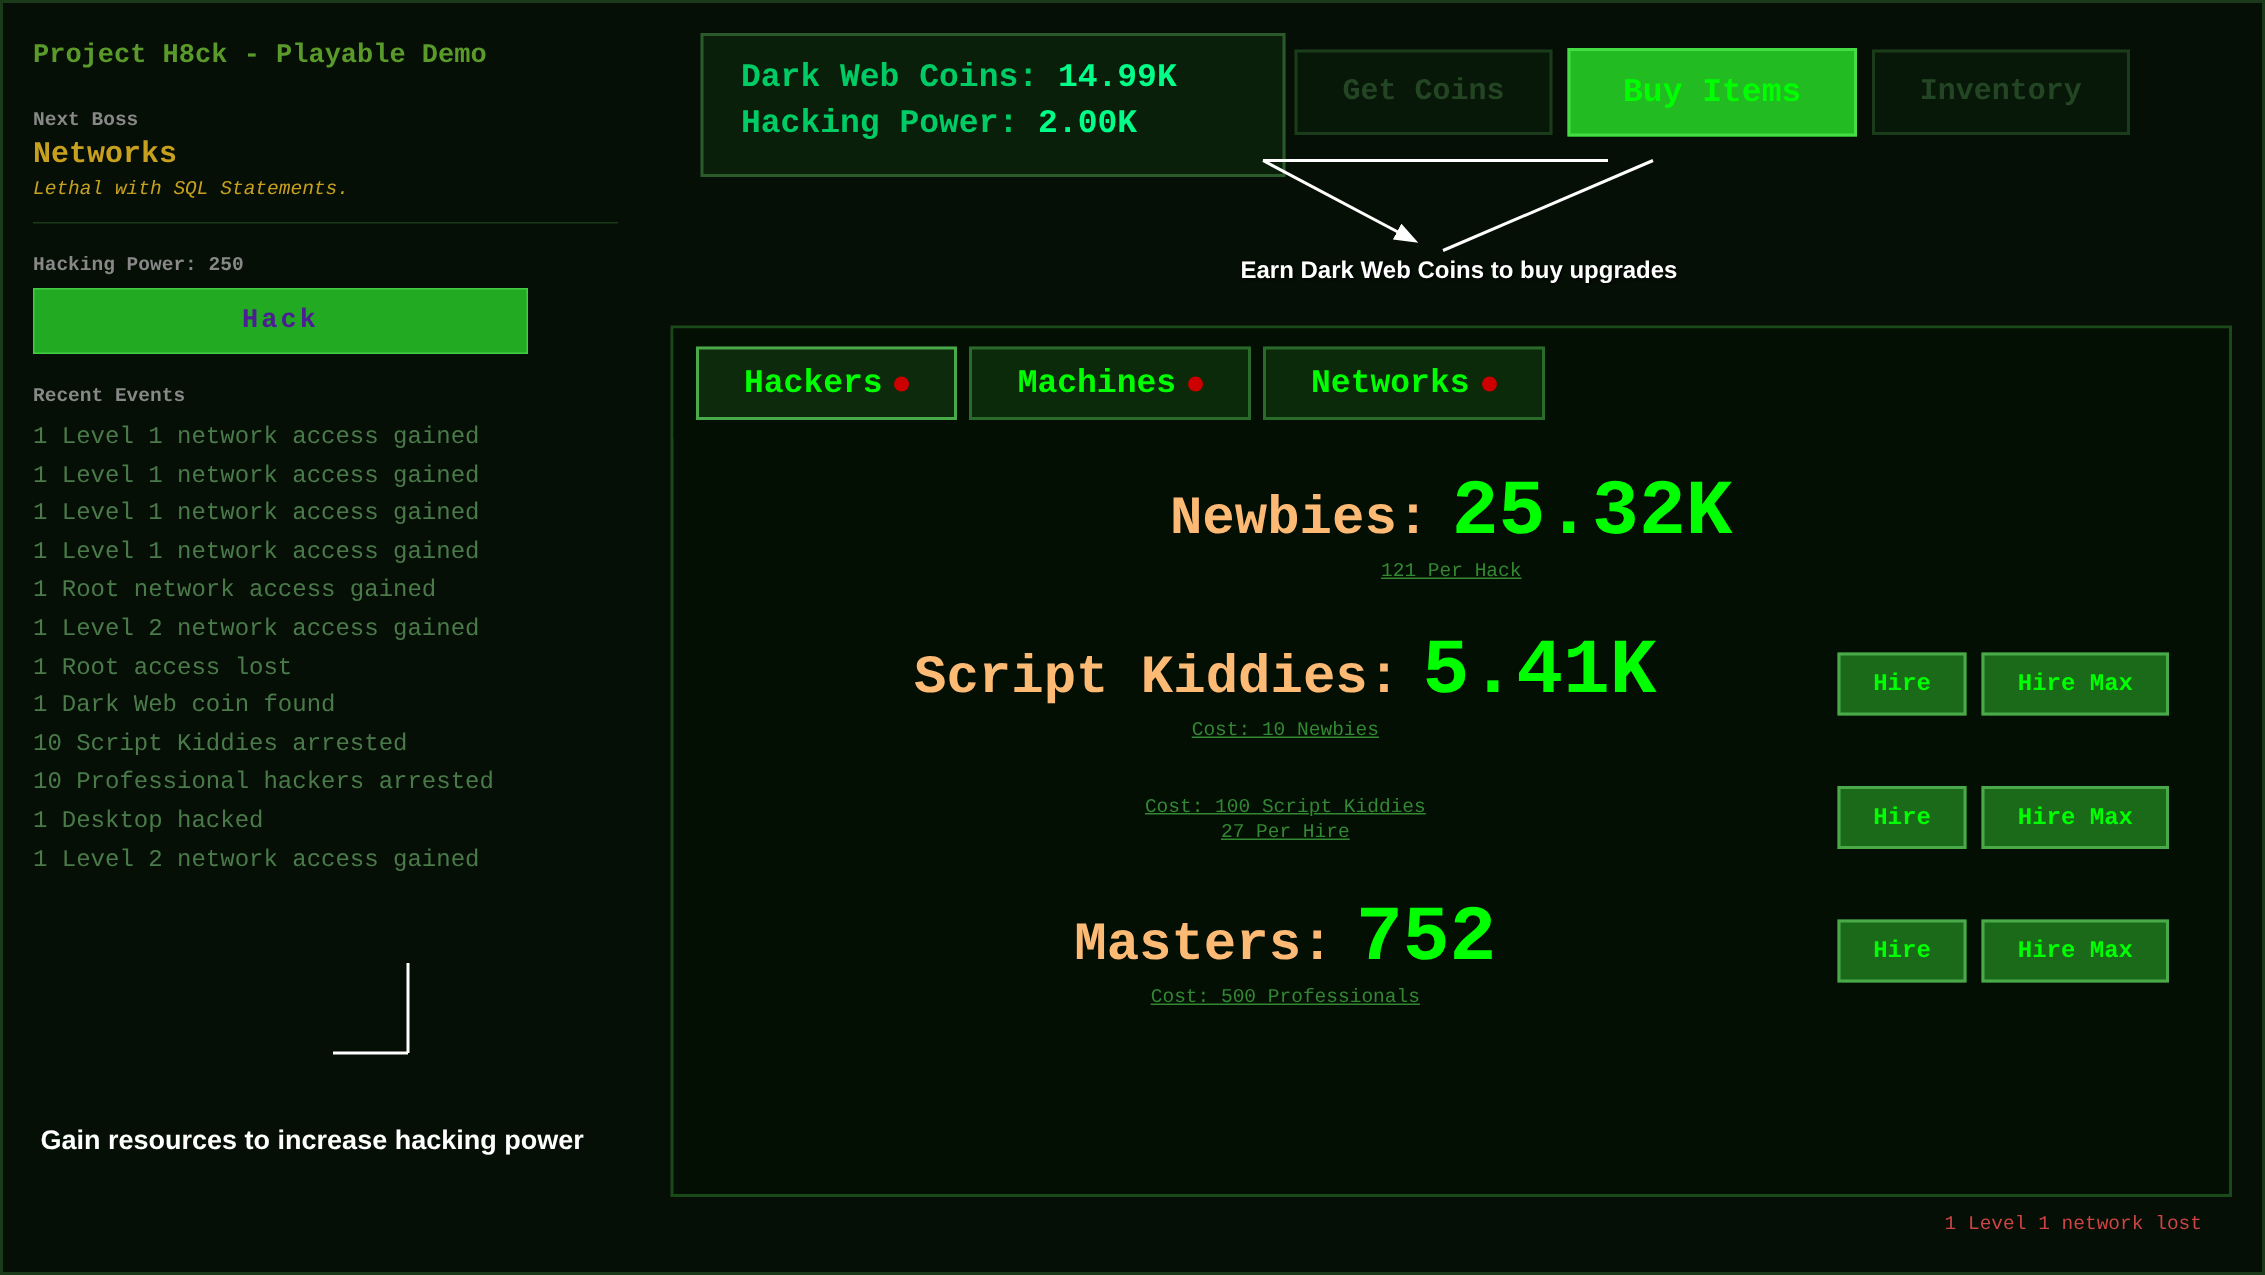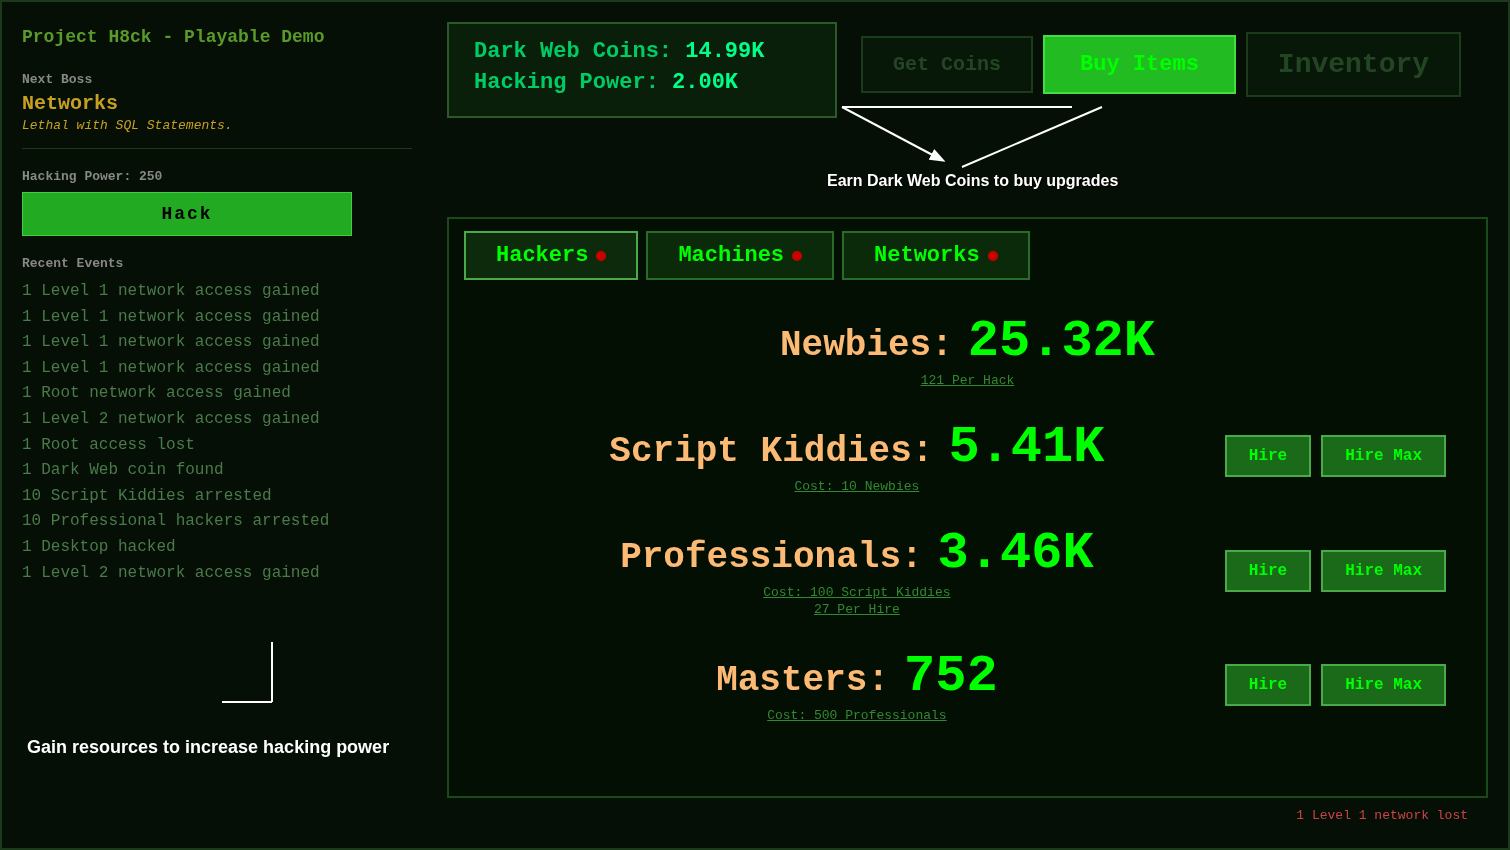--- a/index.html
+++ b/index.html
@@ -70,21 +70,21 @@
 
     .hacking-power-label {
       color: #888;
       font-size: 13px;
       font-weight: bold;
       margin-bottom: 8px;
     }
 
     .hack-button {
       background: #22aa22;
-      color: #000000;
+      color: #4c1d95;
       border: 1px solid #44cc44;
       font-size: 18px;
       font-weight: bold;
       width: 330px;
       height: 44px;
       cursor: pointer;
       font-family: 'Courier New', monospace;
       letter-spacing: 2px;
     }
 
@@ -150,21 +150,21 @@
       font-weight: bold;
       padding: 15px 35px;
       cursor: pointer;
       font-family: 'Courier New', monospace;
     }
 
     .inventory-btn {
       background: #0a1f0a;
       color: #3a6a3a;
       border: 2px solid #2a5a2a;
-      font-size: 28px;
+      font-size: 20px;
       font-weight: bold;
       padding: 15px 30px;
       cursor: pointer;
       font-family: 'Courier New', monospace;
       opacity: 0.6;
     }
 
     
     .tab-bar {
       display: flex;
@@ -311,29 +311,29 @@
           <div class="event-item">1 Level 2 network access gained</div>
           <div class="event-item">1 Root access lost</div>
           <div class="event-item">1 Dark Web coin found</div>
           <div class="event-item">10 Script Kiddies arrested</div>
           <div class="event-item">10 Professional hackers arrested</div>
           <div class="event-item">1 Desktop hacked</div>
           <div class="event-item">1 Level 2 network access gained</div>
         </div>
     </div>
 
-    <div style="position:absolute; bottom: 73px; left: 5px;">
+    <div style="position:absolute; bottom: 60px; left: 5px;">
       <div style="color:#ffffff; font-size:18px; font-weight:bold; font-family:Arial,sans-serif; line-height:1.3;">Gain resources to
 increase hacking power</div>
     </div>
   </div>
 
   <div style="position:absolute; left:445px; top:20px; right:20px; bottom:20px;">
 
-    <div style="display:flex; align-items:flex-start; gap:24px; margin-bottom:15px;">
+    <div style="display:flex; align-items:flex-start; gap:6px; margin-bottom:15px;margin-left:20px;">
 
       <div class="stats-bar">
         <div class="stat-row">
           <span class="stat-label">Dark Web Coins:</span>
           <span class="stat-value">14.99K</span>
         </div>
         <div class="stat-row">
           <span class="stat-label">Hacking Power:</span>
           <span class="stat-value">2.00K</span>
         </div>
@@ -383,24 +383,20 @@
               </div>
               <div class="hacker-sub">Cost: 10 Newbies</div>
             </div>
             <div class="hacker-buttons">
               <button class="hire-btn">Hire</button>
               <button class="hire-btn">Hire Max</button>
             </div>
           </div>
           <div class="hacker-row">
             <div class="hacker-name-section">
-              <div style="display: flex; align-items: baseline; justify-content: center;">
-                <span class="hacker-name">Professionals:</span>
-                <span class="hacker-count">3.46K</span>
-              </div>
               <div class="hacker-sub">Cost: 100 Script Kiddies</div>
               <div class="hacker-sub">27 Per Hire</div>
             </div>
             <div class="hacker-buttons">
               <button class="hire-btn">Hire</button>
               <button class="hire-btn">Hire Max</button>
             </div>
           </div>
           <div class="hacker-row">
             <div class="hacker-name-section">

